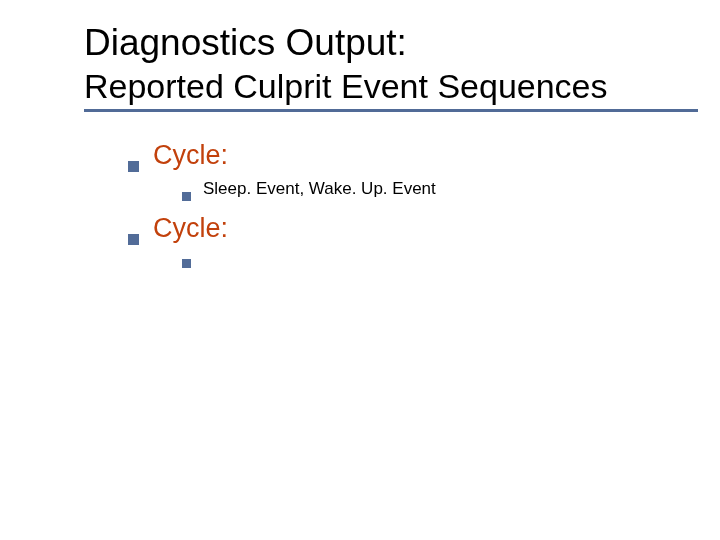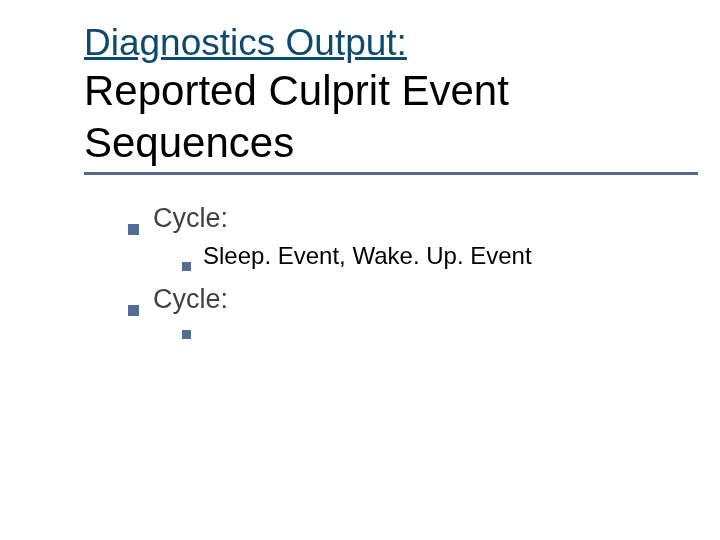--- a/index.html
+++ b/index.html
@@ -12,26 +12,25 @@
     overflow: hidden;
   }
   .slide {
     padding: 22px 0 0 0;
   }
   .title-block {
     padding-left: 84px;
   }
   .title-line1 {
     font-size: 37px;
-    color: #0c4a6e;
+    color: #000000;
     line-height: 1.15;
-    text-decoration: underline;
   }
   .title-line2 {
-    font-size: 42px;
+    font-size: 34px;
     color: #000;
     line-height: 1.25;
   }
   .underline {
     height: 3px;
     background: #516b97;
     margin: 2px 0 0 84px;
     width: 614px;
   }
   .body {
@@ -46,38 +45,38 @@
   .bullet-l1 .sq {
     width: 11px;
     height: 11px;
     background: #526c98;
     flex-shrink: 0;
     position: relative;
     top: 8px;
   }
   .bullet-l1 .txt {
     font-size: 27px;
-    color: #404040;
+    color: #c2410c;
   }
   .bullet-l2 {
     display: flex;
     align-items: baseline;
     gap: 12px;
     margin: 0 0 14px 54px;
   }
   .bullet-l2 .sq {
     width: 9px;
     height: 9px;
     background: #526c98;
     flex-shrink: 0;
     position: relative;
     top: 7px;
   }
   .bullet-l2 .txt {
-    font-size: 24px;
+    font-size: 17px;
     color: #000;
   }
 </style>
 </head>
 <body>
 
 <div class="slide">
   <div class="title-block">
     <div class="title-line1">Diagnostics Output:</div>
     <div class="title-line2">Reported Culprit Event Sequences</div>

